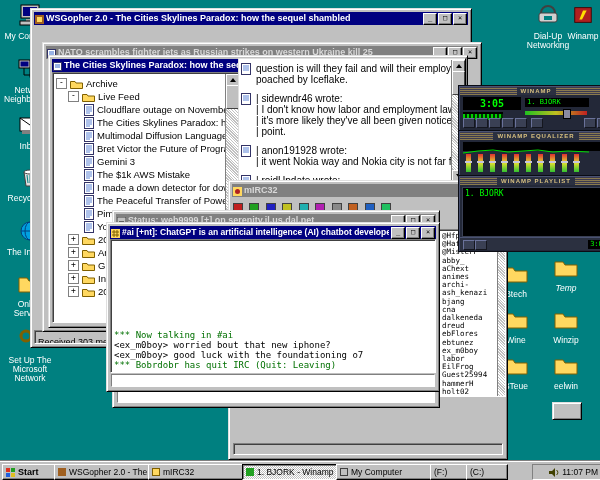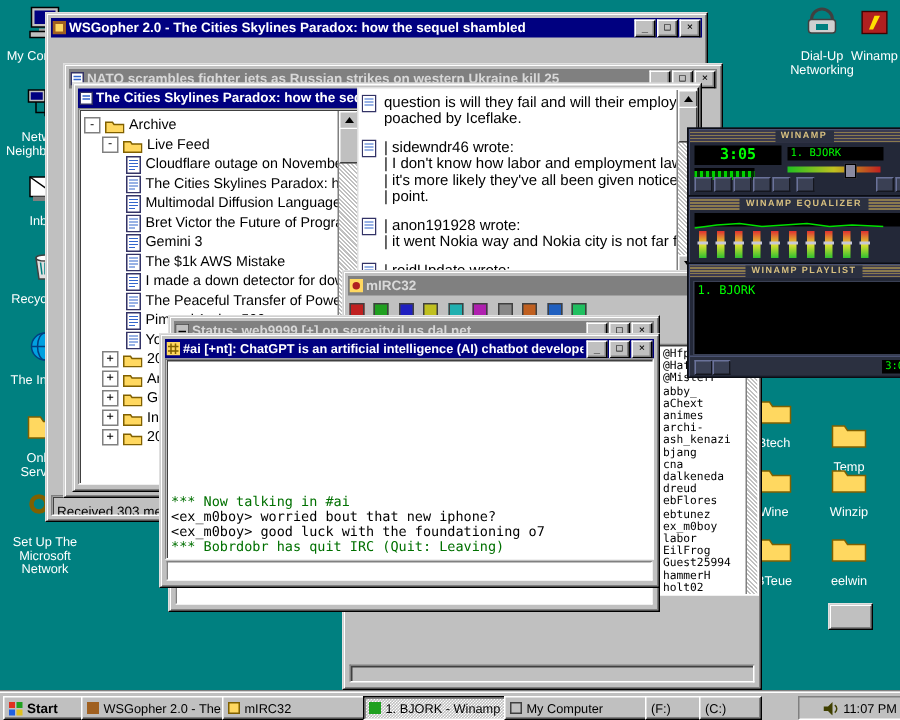--- a/index.html
+++ b/index.html
@@ -151,21 +151,21 @@
       </svg></div>
   <div class="lbl">Winamp</div>
 </div>
 
 <div class="dicon" style="left:494px;top:264px;width:44px;">
   <div><svg width="24" height="20" viewBox="0 0 24 20">
         <path d="M1 4 h8 l2 3 h12 v11 h-22 z" fill="#ffd860" stroke="#806000"></path>
       </svg></div>
   <div class="lbl">Btech</div>
 </div>
-<div class="dicon" style="left:544px;top:280px;width:44px;">
+<div class="dicon" style="left:544px;top:258px;width:44px;font-style:italic;">
   <div><svg width="24" height="20" viewBox="0 0 24 20">
         <path d="M1 4 h8 l2 3 h12 v11 h-22 z" fill="#ffd860" stroke="#806000"></path>
       </svg></div>
   <div class="lbl">Temp</div>
 </div>
 <div class="dicon" style="left:494px;top:310px;width:44px;">
   <div><svg width="24" height="20" viewBox="0 0 24 20">
         <path d="M1 4 h8 l2 3 h12 v11 h-22 z" fill="#ffd860" stroke="#806000"></path>
       </svg></div>
   <div class="lbl">Wine</div>

